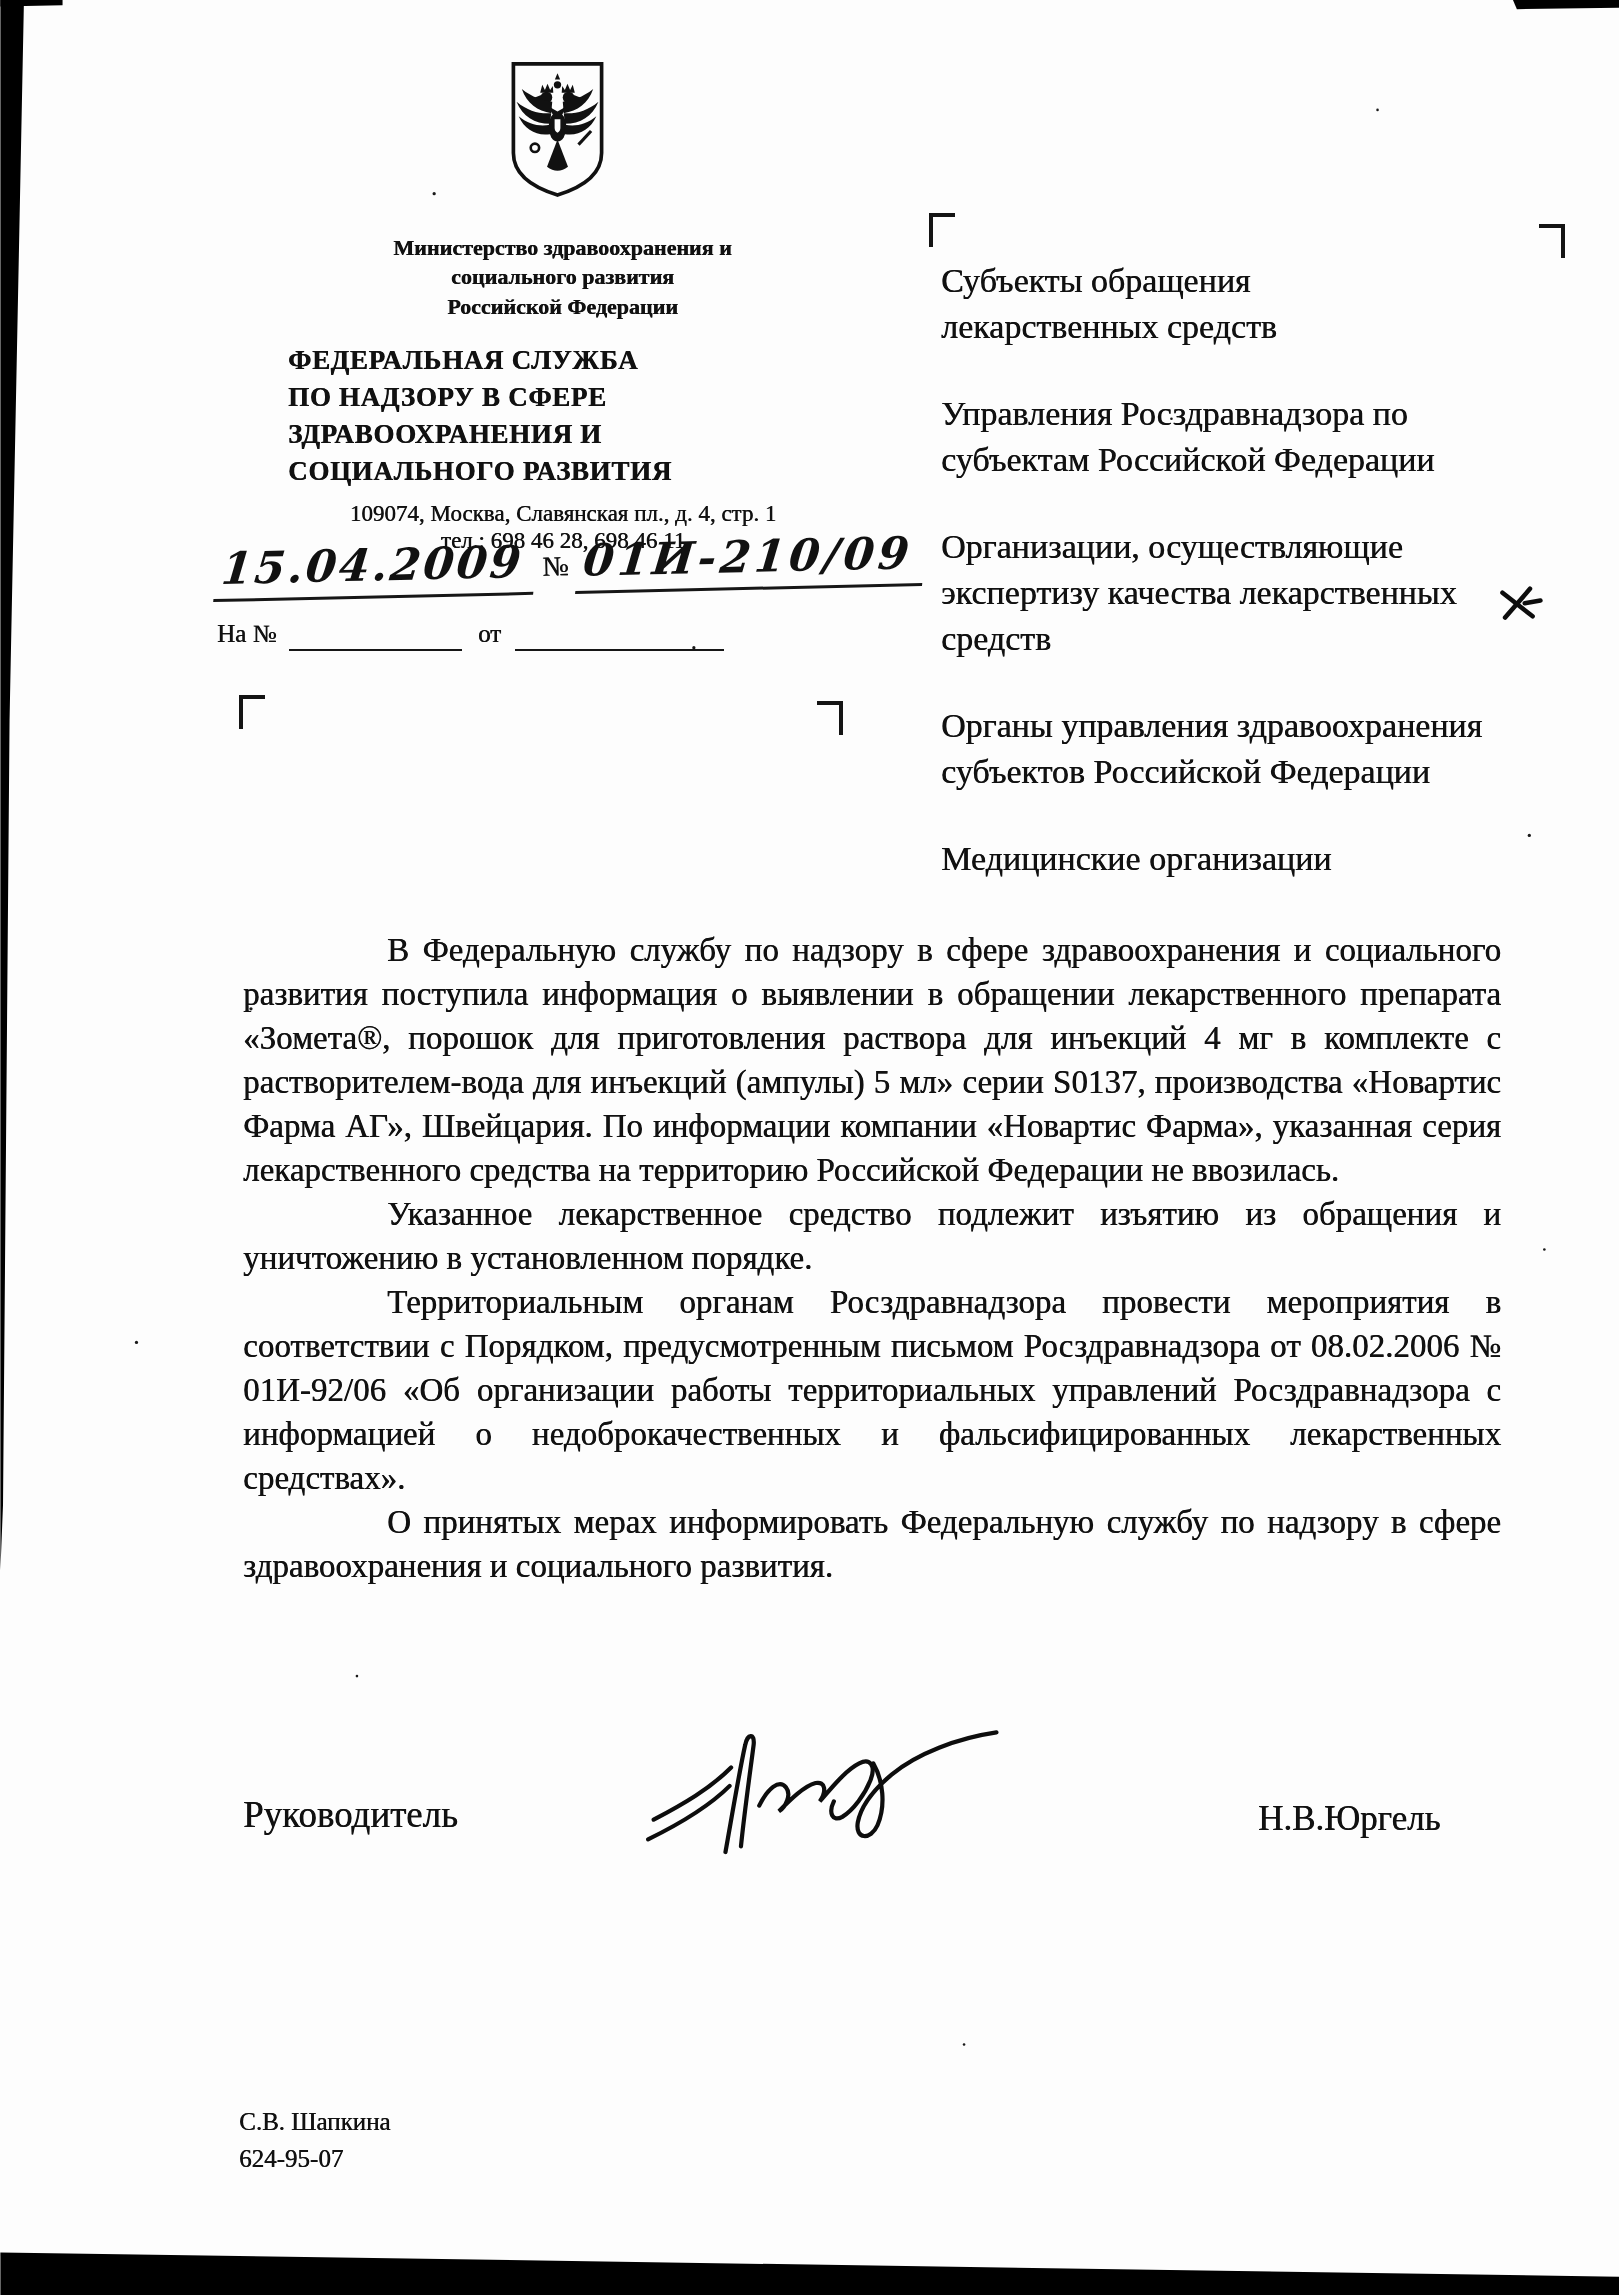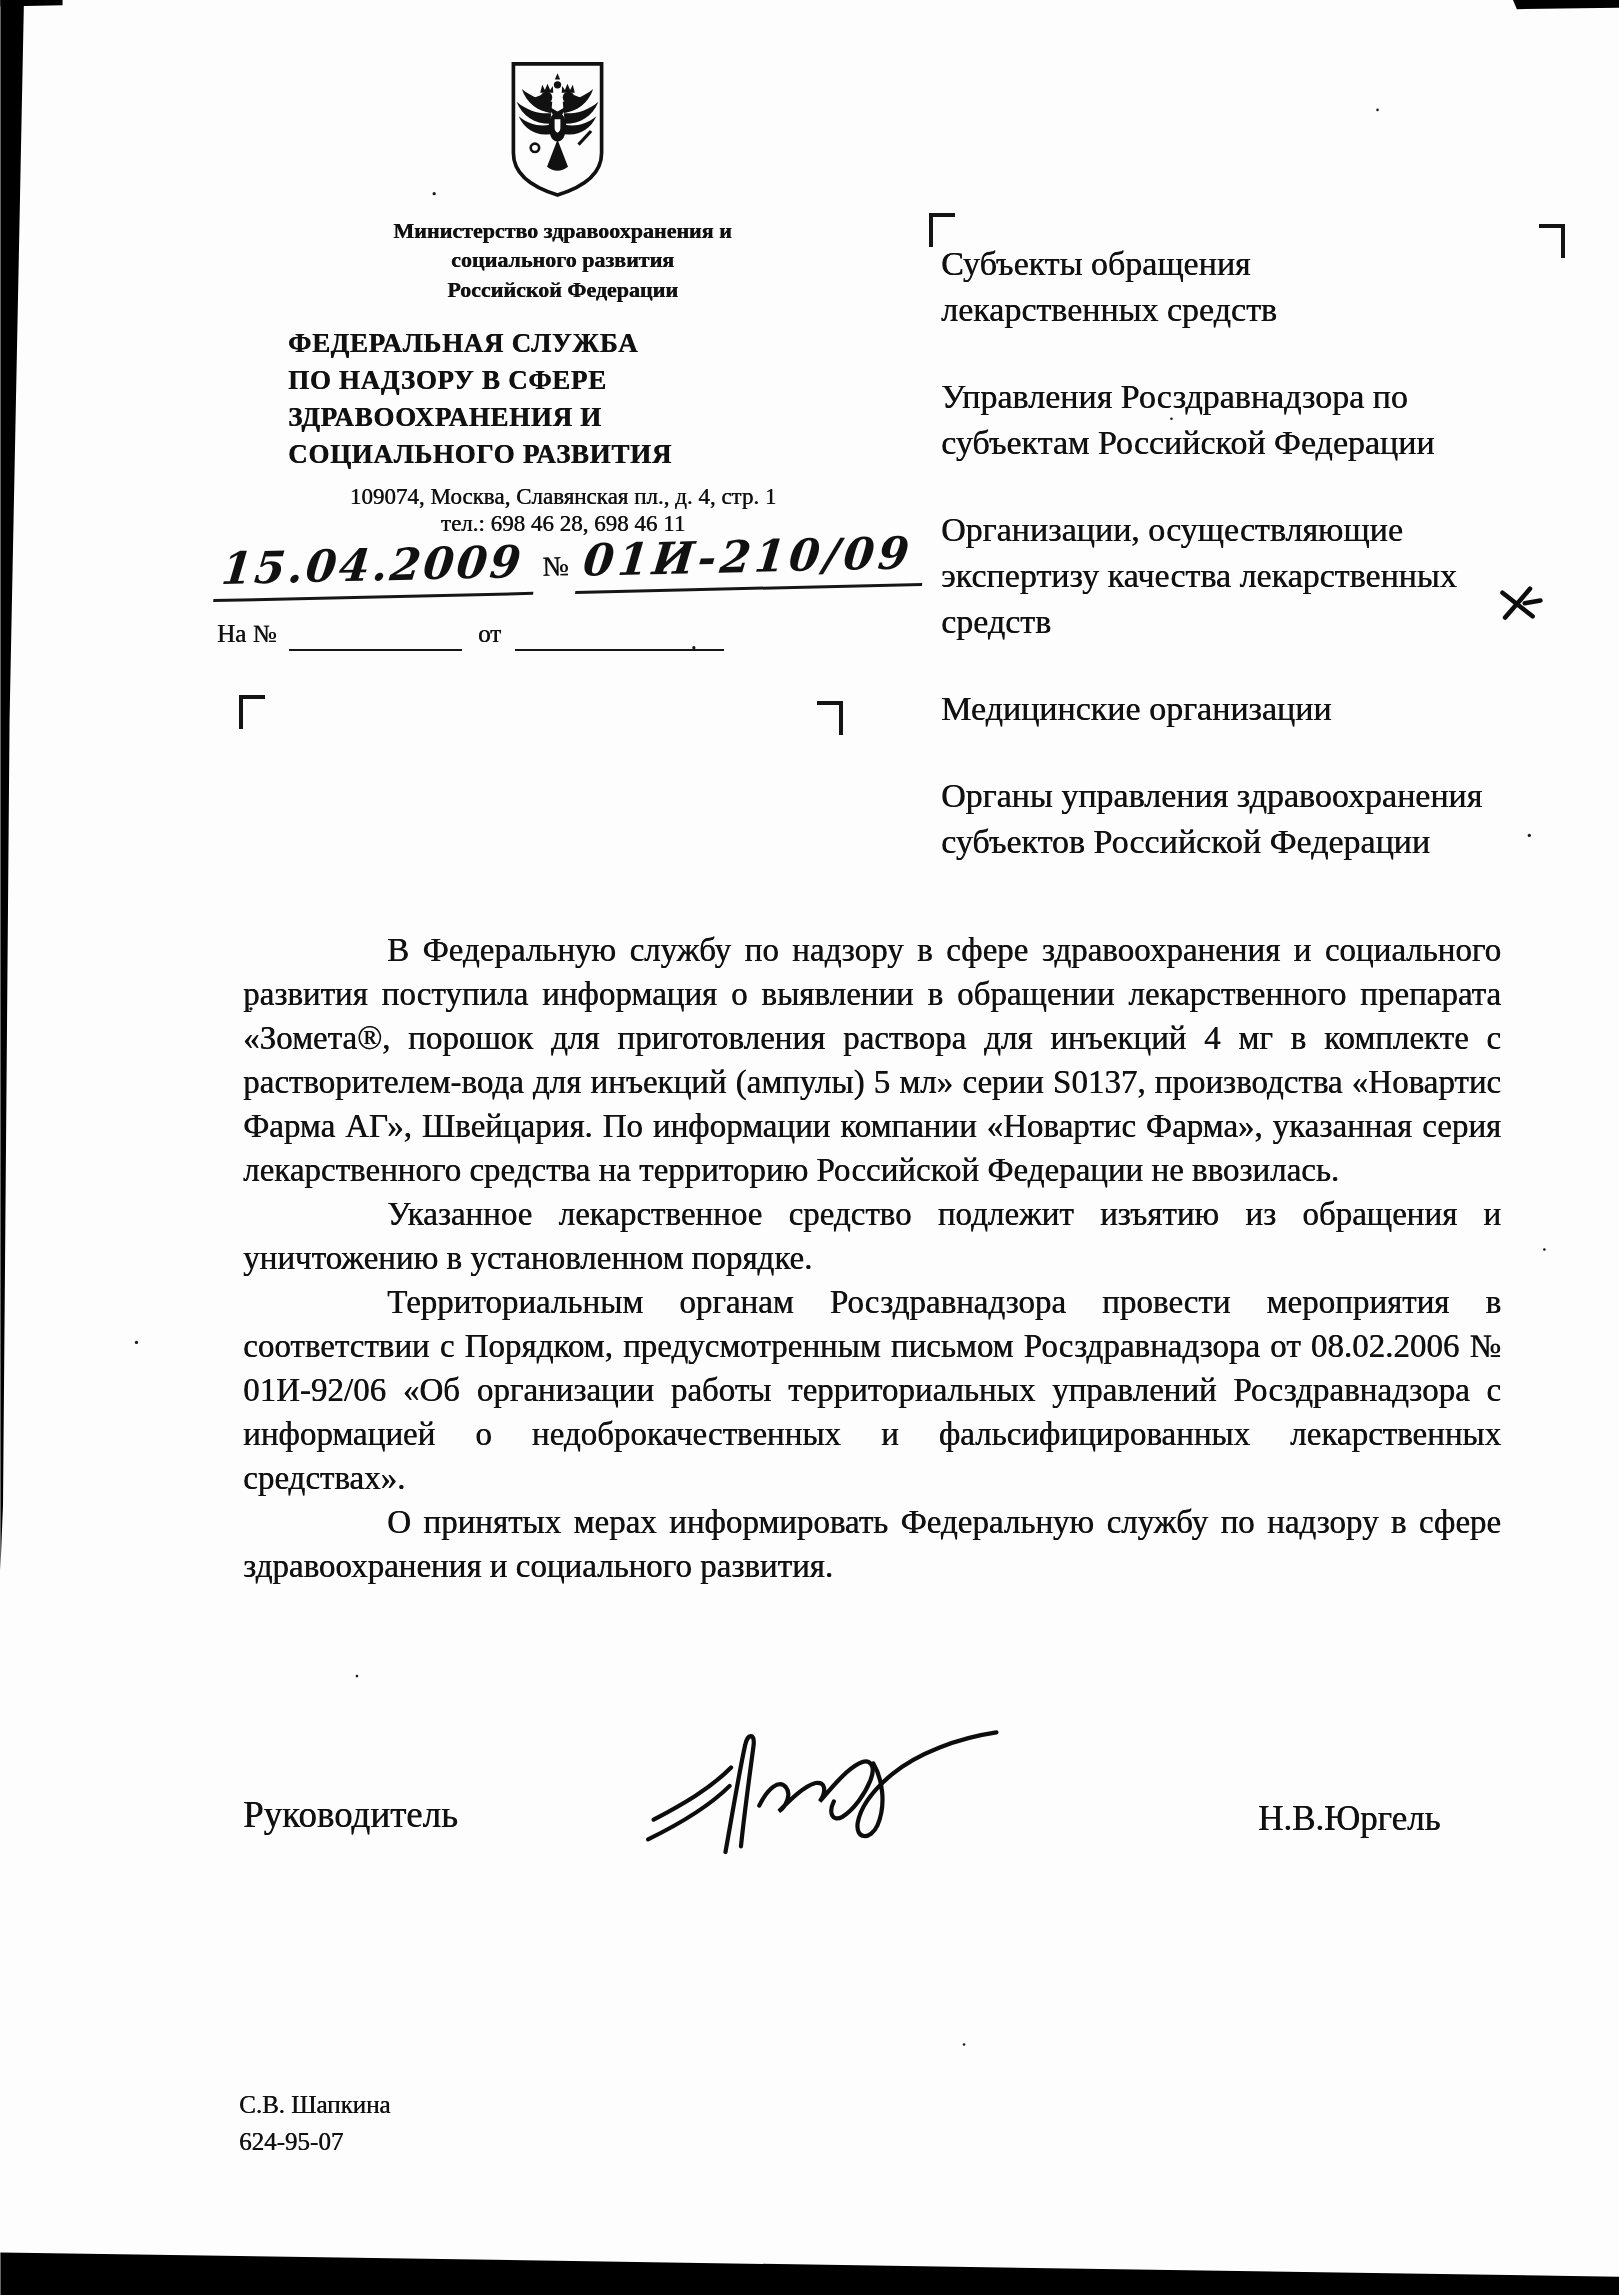--- a/index.html
+++ b/index.html
@@ -4,21 +4,21 @@
 <style>
   html,body{margin:0;padding:0;background:#8a8a8a;}
   .page{
     position:relative;
     width:1620px;height:2295px;
     background:#fdfdfd;
     overflow:hidden;
     font-family:"Liberation Serif","DejaVu Serif",serif;
     color:#111;
   }
-  .ml{white-space:pre-line;}
+  .ml{white-space:pre-line;margin-top:17px;}
   .abs{position:absolute;}
   .ink{text-shadow:0.5px 0 0 currentColor;}
 
   
   .emblem{left:505px;top:59px;width:105px;height:143px;}
   .ministry{left:314px;top:216px;width:497px;text-align:center;
     font-weight:700;font-size:22px;line-height:29.4px;}
   .service{left:288px;top:325px;width:550px;
     font-weight:700;font-size:27px;line-height:37px;letter-spacing:0.7px;}
   .addr{left:262px;top:483px;width:602px;text-align:center;
@@ -134,23 +134,23 @@
 
 
   <div class="abs recipients">
     <div class="recipient ml ink">Субъекты обращения
 лекарственных средств</div>
     <div class="recipient ml ink">Управления Росздравнадзора по
 субъектам Российской Федерации</div>
     <div class="recipient ml ink">Организации, осуществляющие
 экспертизу качества лекарственных
 средств</div>
-    <div class="recipient ml ink">Медицинские организации</div>
     <div class="recipient ml ink">Органы управления здравоохранения
 субъектов Российской Федерации</div>
+    <div class="recipient ml ink">Медицинские организации</div>
   </div>
 
   <div class="abs bodyText ink">
     <p>В Федеральную службу по надзору в сфере здравоохранения и социального развития поступила информация о выявлении в обращении лекарственного препарата «Зомета®, порошок для приготовления раствора для инъекций 4 мг в комплекте с растворителем-вода для инъекций (ампулы) 5 мл» серии S0137, производства «Новартис Фарма АГ», Швейцария. По информации компании «Новартис Фарма», указанная серия лекарственного средства на территорию Российской Федерации не ввозилась.</p>
     <p>Указанное лекарственное средство подлежит изъятию из обращения и уничтожению в установленном порядке.</p>
     <p>Территориальным органам Росздравнадзора провести мероприятия в соответствии с Порядком, предусмотренным письмом Росздравнадзора от 08.02.2006 № 01И-92/06 «Об организации работы территориальных управлений Росздравнадзора с информацией о недоброкачественных и фальсифицированных лекарственных средствах».</p>
     <p>О принятых мерах информировать Федеральную службу по надзору в сфере здравоохранения и социального развития.</p>
   </div>
 
   <div class="abs sigTitle ink">Руководитель</div>

